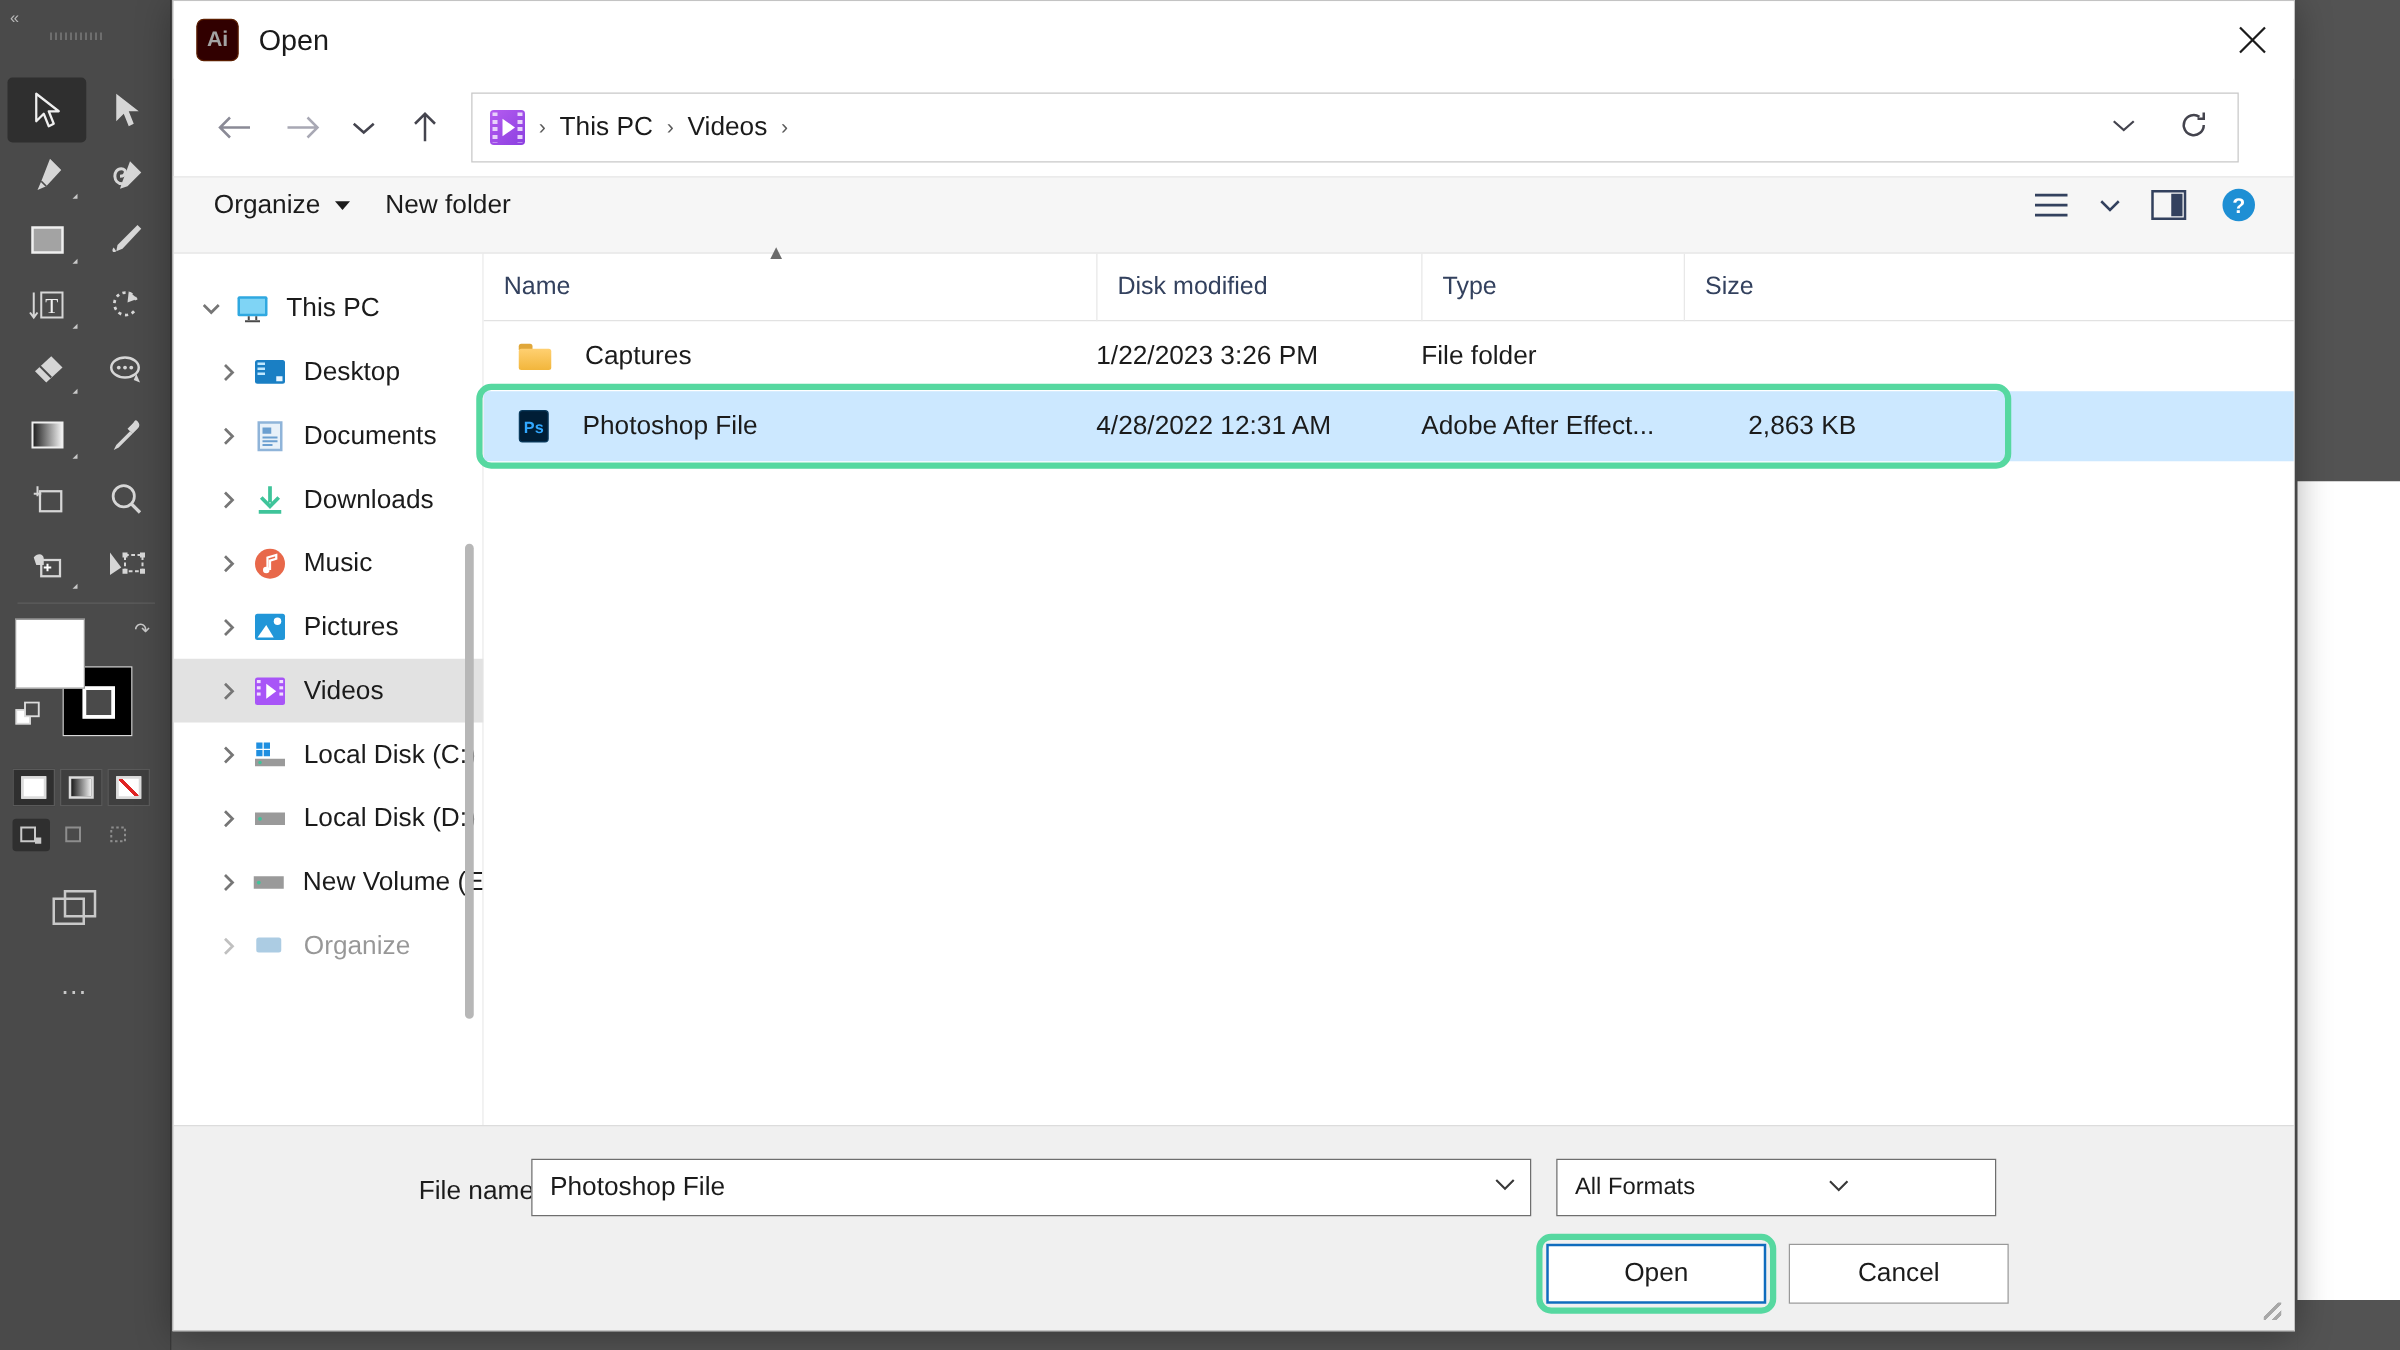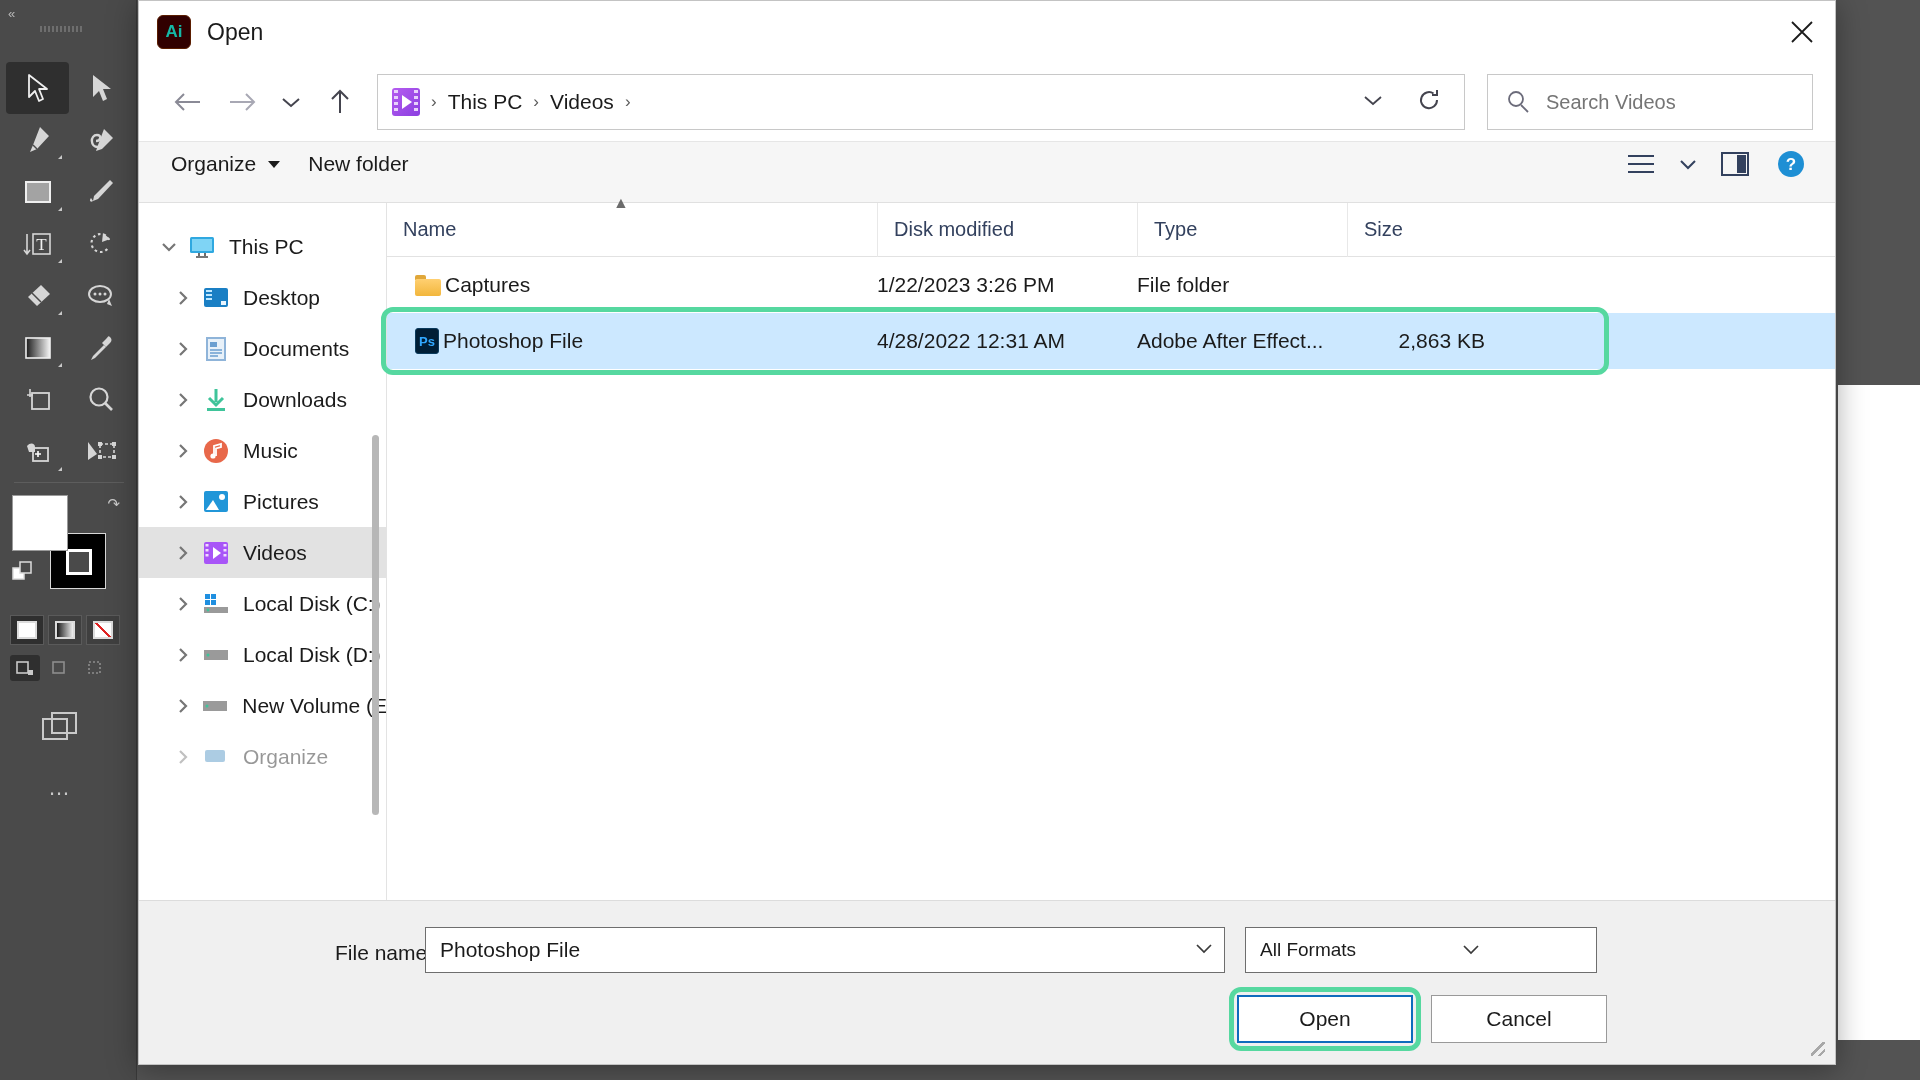--- a/index.html
+++ b/index.html
@@ -96,21 +96,21 @@
     box-shadow: 0 4px 28px rgba(0,0,0,.35);
     display: flex; flex-direction: column;
   }
   .titlebar {
     height: 62px; flex: 0 0 62px; display: flex; align-items: center;
     padding-left: 18px; position: relative; background: #ffffff;
   }
   .ai-badge {
     width: 34px; height: 34px; border-radius: 6px;
     background: #310000; border: 1px solid #5a1d00;
-    color: #14b8a6; font-size: 17px; font-weight: bold;
+    color: #a3a3a3; font-size: 17px; font-weight: bold;
     display: flex; align-items: center; justify-content: center;
     font-family: "Liberation Sans", sans-serif;
   }
   .title-text {
     margin-left: 16px; font-size: 23px; color: #1a1a1a;
   }
   .win-close {
     position: absolute; right: 0; top: 0; width: 66px; height: 62px;
     display: flex; align-items: center; justify-content: center;
   }
@@ -212,21 +212,21 @@
   .c-size { width: 150px; }
   .sort-caret {
     position: absolute; left: 226px; top: -9px; font-size: 16px; color: #6b6b6b;
   }
   .rows { flex: 1 1 auto; position: relative; }
   .row {
     height: 56px; display: flex; align-items: center; position: relative;
   }
   .row.selected { background: #cce8ff; }
   .cell { font-size: 21px; color: #1b1b1b; display: flex; align-items: center; }
-  .cell.name { width: 490px; padding-left: 28px; gap: 4px; }
+  .cell.name { width: 490px; padding-left: 28px; gap: 27px; }
   .cell.date { width: 260px; }
   .cell.type { width: 210px; }
   .cell.size { width: 150px; justify-content: flex-end; padding-right: 12px; }
   .folder-ico {
     width: 26px; height: 21px; position: relative; flex: 0 0 26px;
   }
   .folder-ico .tab {
     position: absolute; left: 0; top: 0; width: 11px; height: 5px;
     background: #e0a73a; border-radius: 2px 2px 0 0;
   }
@@ -522,27 +522,20 @@
             </svg>
         </span>
         <span class="addr-refresh">
           <svg width="26" height="26" viewBox="0 0 26 26">
               <path d="M21 13 A8 8 0 1 1 17.5 6.5" stroke="#44444e" stroke-width="2" fill="none"></path>
               <path d="M21 3 L21 8 L16 8" stroke="#44444e" stroke-width="2" fill="none"></path>
             </svg>
         </span>
       </div>
 
-      <div class="searchbox">
-        <svg width="24" height="24" viewBox="0 0 24 24">
-            <circle cx="10" cy="9" r="7" fill="none" stroke="#6b6b7a" stroke-width="1.8"></circle>
-            <path d="M15 15 L22 22" stroke="#6b6b7a" stroke-width="1.8"></path>
-          </svg>
-        <input readonly="" placeholder="Search Videos" style="">
-      </div>
     </div>
 
     <div class="cmdbar">
       <div class="cmd-item">
         <span>Organize</span>
         <span class="cmd-caret"></span>
       </div>
       <div class="cmd-item">
         <span>New folder</span>
       </div>

